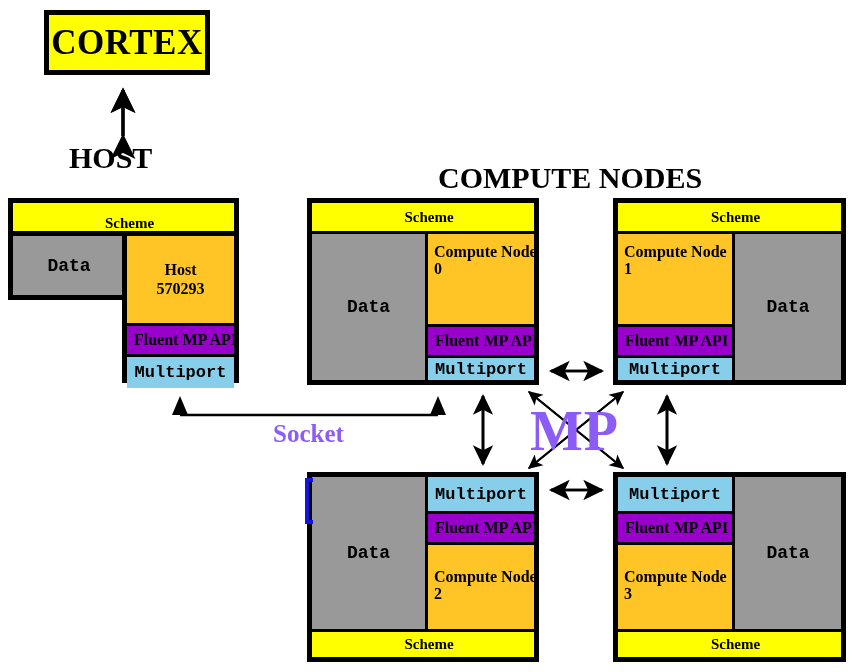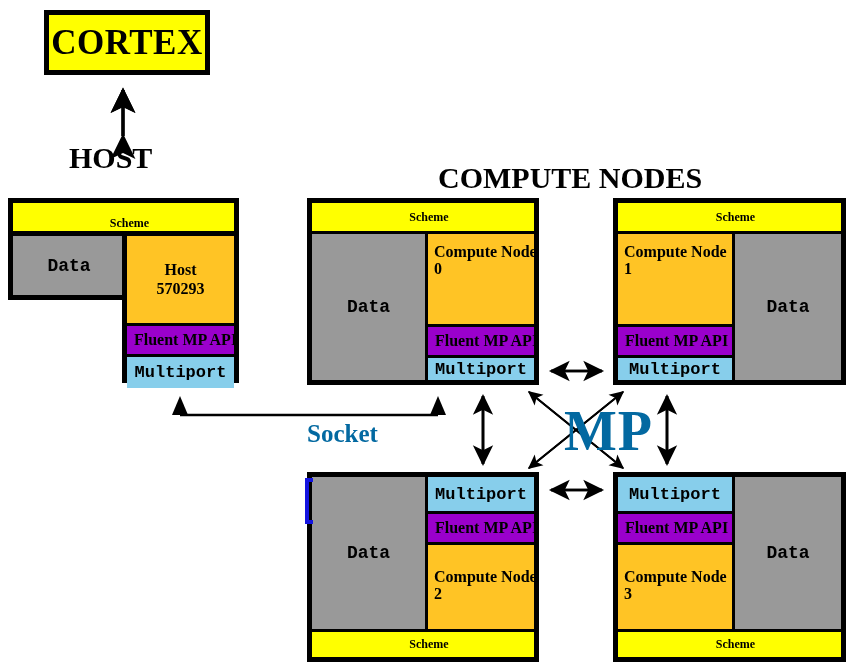--- a/index.html
+++ b/index.html
@@ -41,21 +41,21 @@
   
   .group { border: 5px solid #000000; background: #000000; }
 
   
   .cell {
     position: absolute; box-sizing: border-box;
     display: flex; align-items: center; justify-content: center;
     font-weight: bold; color: #000;
     white-space: nowrap; overflow: visible;
   }
-  .scheme   { background: #FFFF00; font-size: 12px; padding-left: 12px; }
+  .scheme   { background: #FFFF00; font-size: 15px; padding-left: 12px; }
   .data     { background: #999999; font-size: 18px; font-family: Liberation Mono, monospace; }
   .compute  { background: #FFC425; font-size: 16px; }
   .api      { background: #9A00CC; font-size: 16px; padding-left: 24px; }
   .mport    { background: #87CEEB; font-size: 17px; font-family: Liberation Mono, monospace; }
 
   
   .compute .cn-label {
     position: absolute; left: 6px; top: 10px;
     text-align: left; line-height: 1.05;
     width: 140px;
@@ -65,23 +65,22 @@
 
   
   .api .api-label {
     position: absolute; left: 7px; top: 50%;
     transform: translateY(-50%);
     white-space: nowrap;
   }
 
   
   .blue-label {
-    position: absolute; color: #0369a1; font-weight: bold;
+    position: absolute; color: #8b5cf6; font-weight: bold;
     white-space: nowrap;
-    margin-left: 34px;
   }
   .lbl-socket { left: 273px; top: 420px; font-size: 25px; }
   .lbl-mp { left: 530px; top: 399px; font-size: 56px; letter-spacing: 1px; }
 
   svg.overlay {
     position: absolute; left: 0; top: 0;
     width: 854px; height: 672px;
     pointer-events: none;
   }
 </style>

